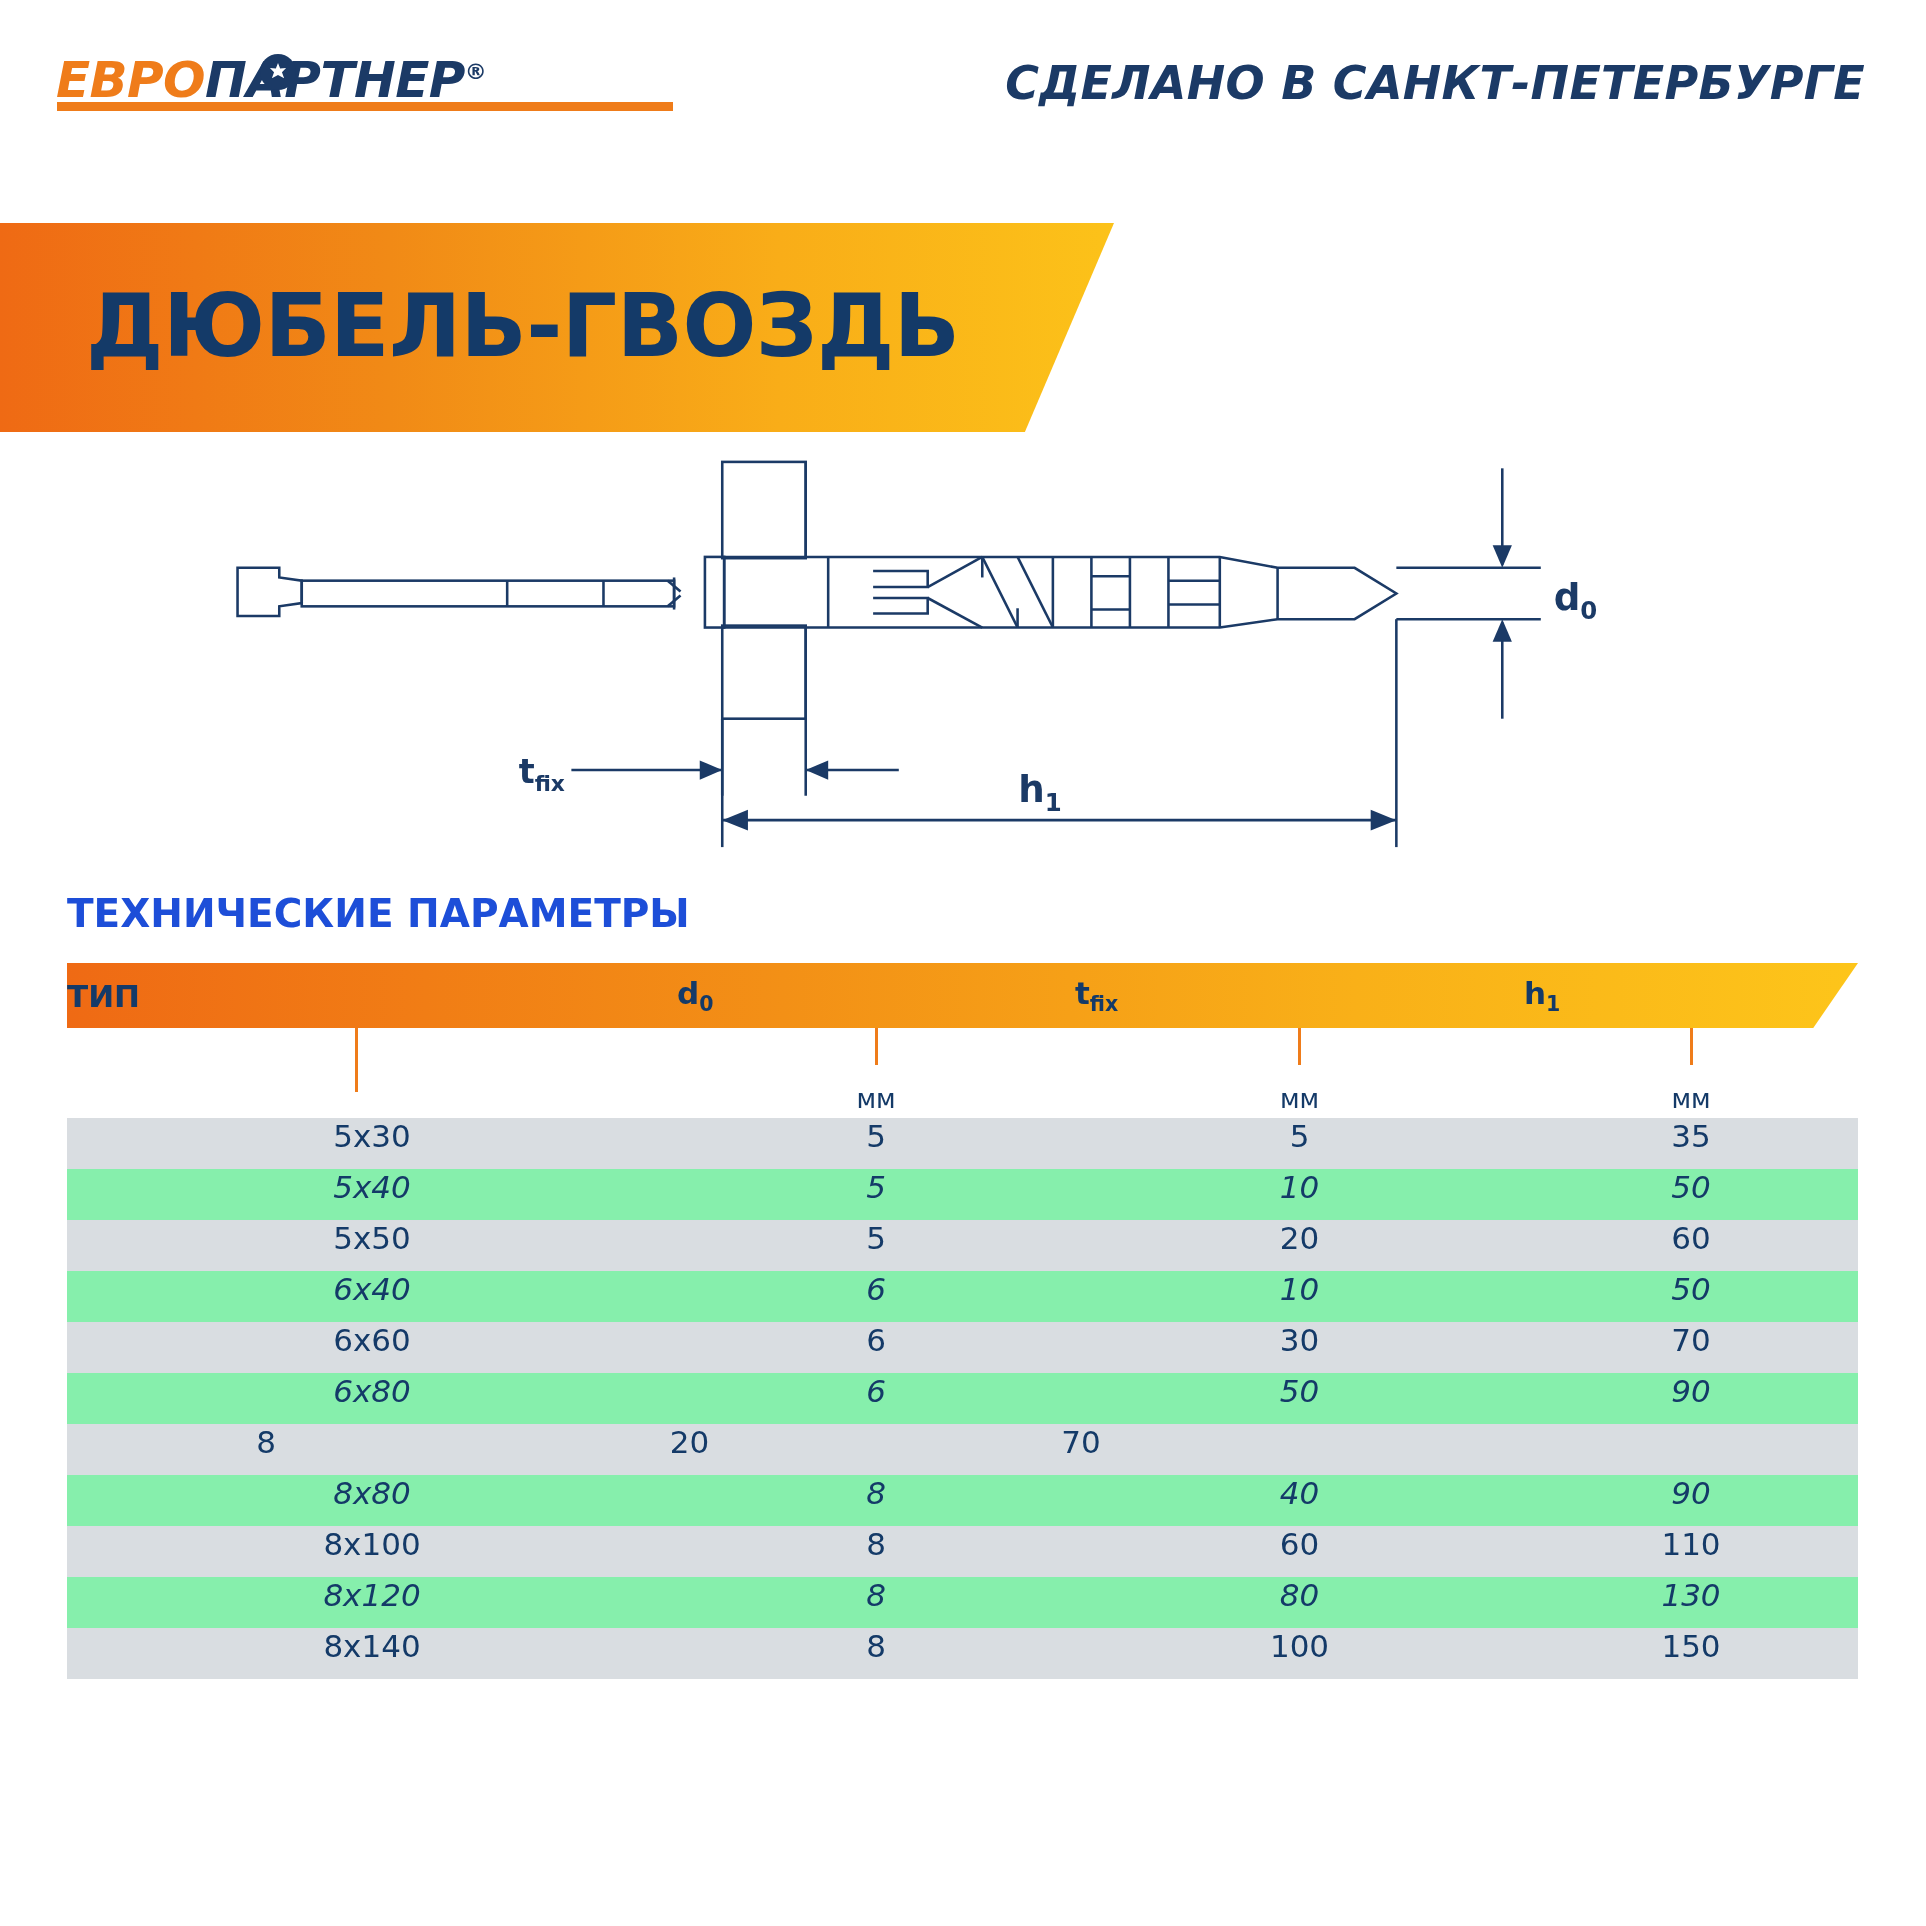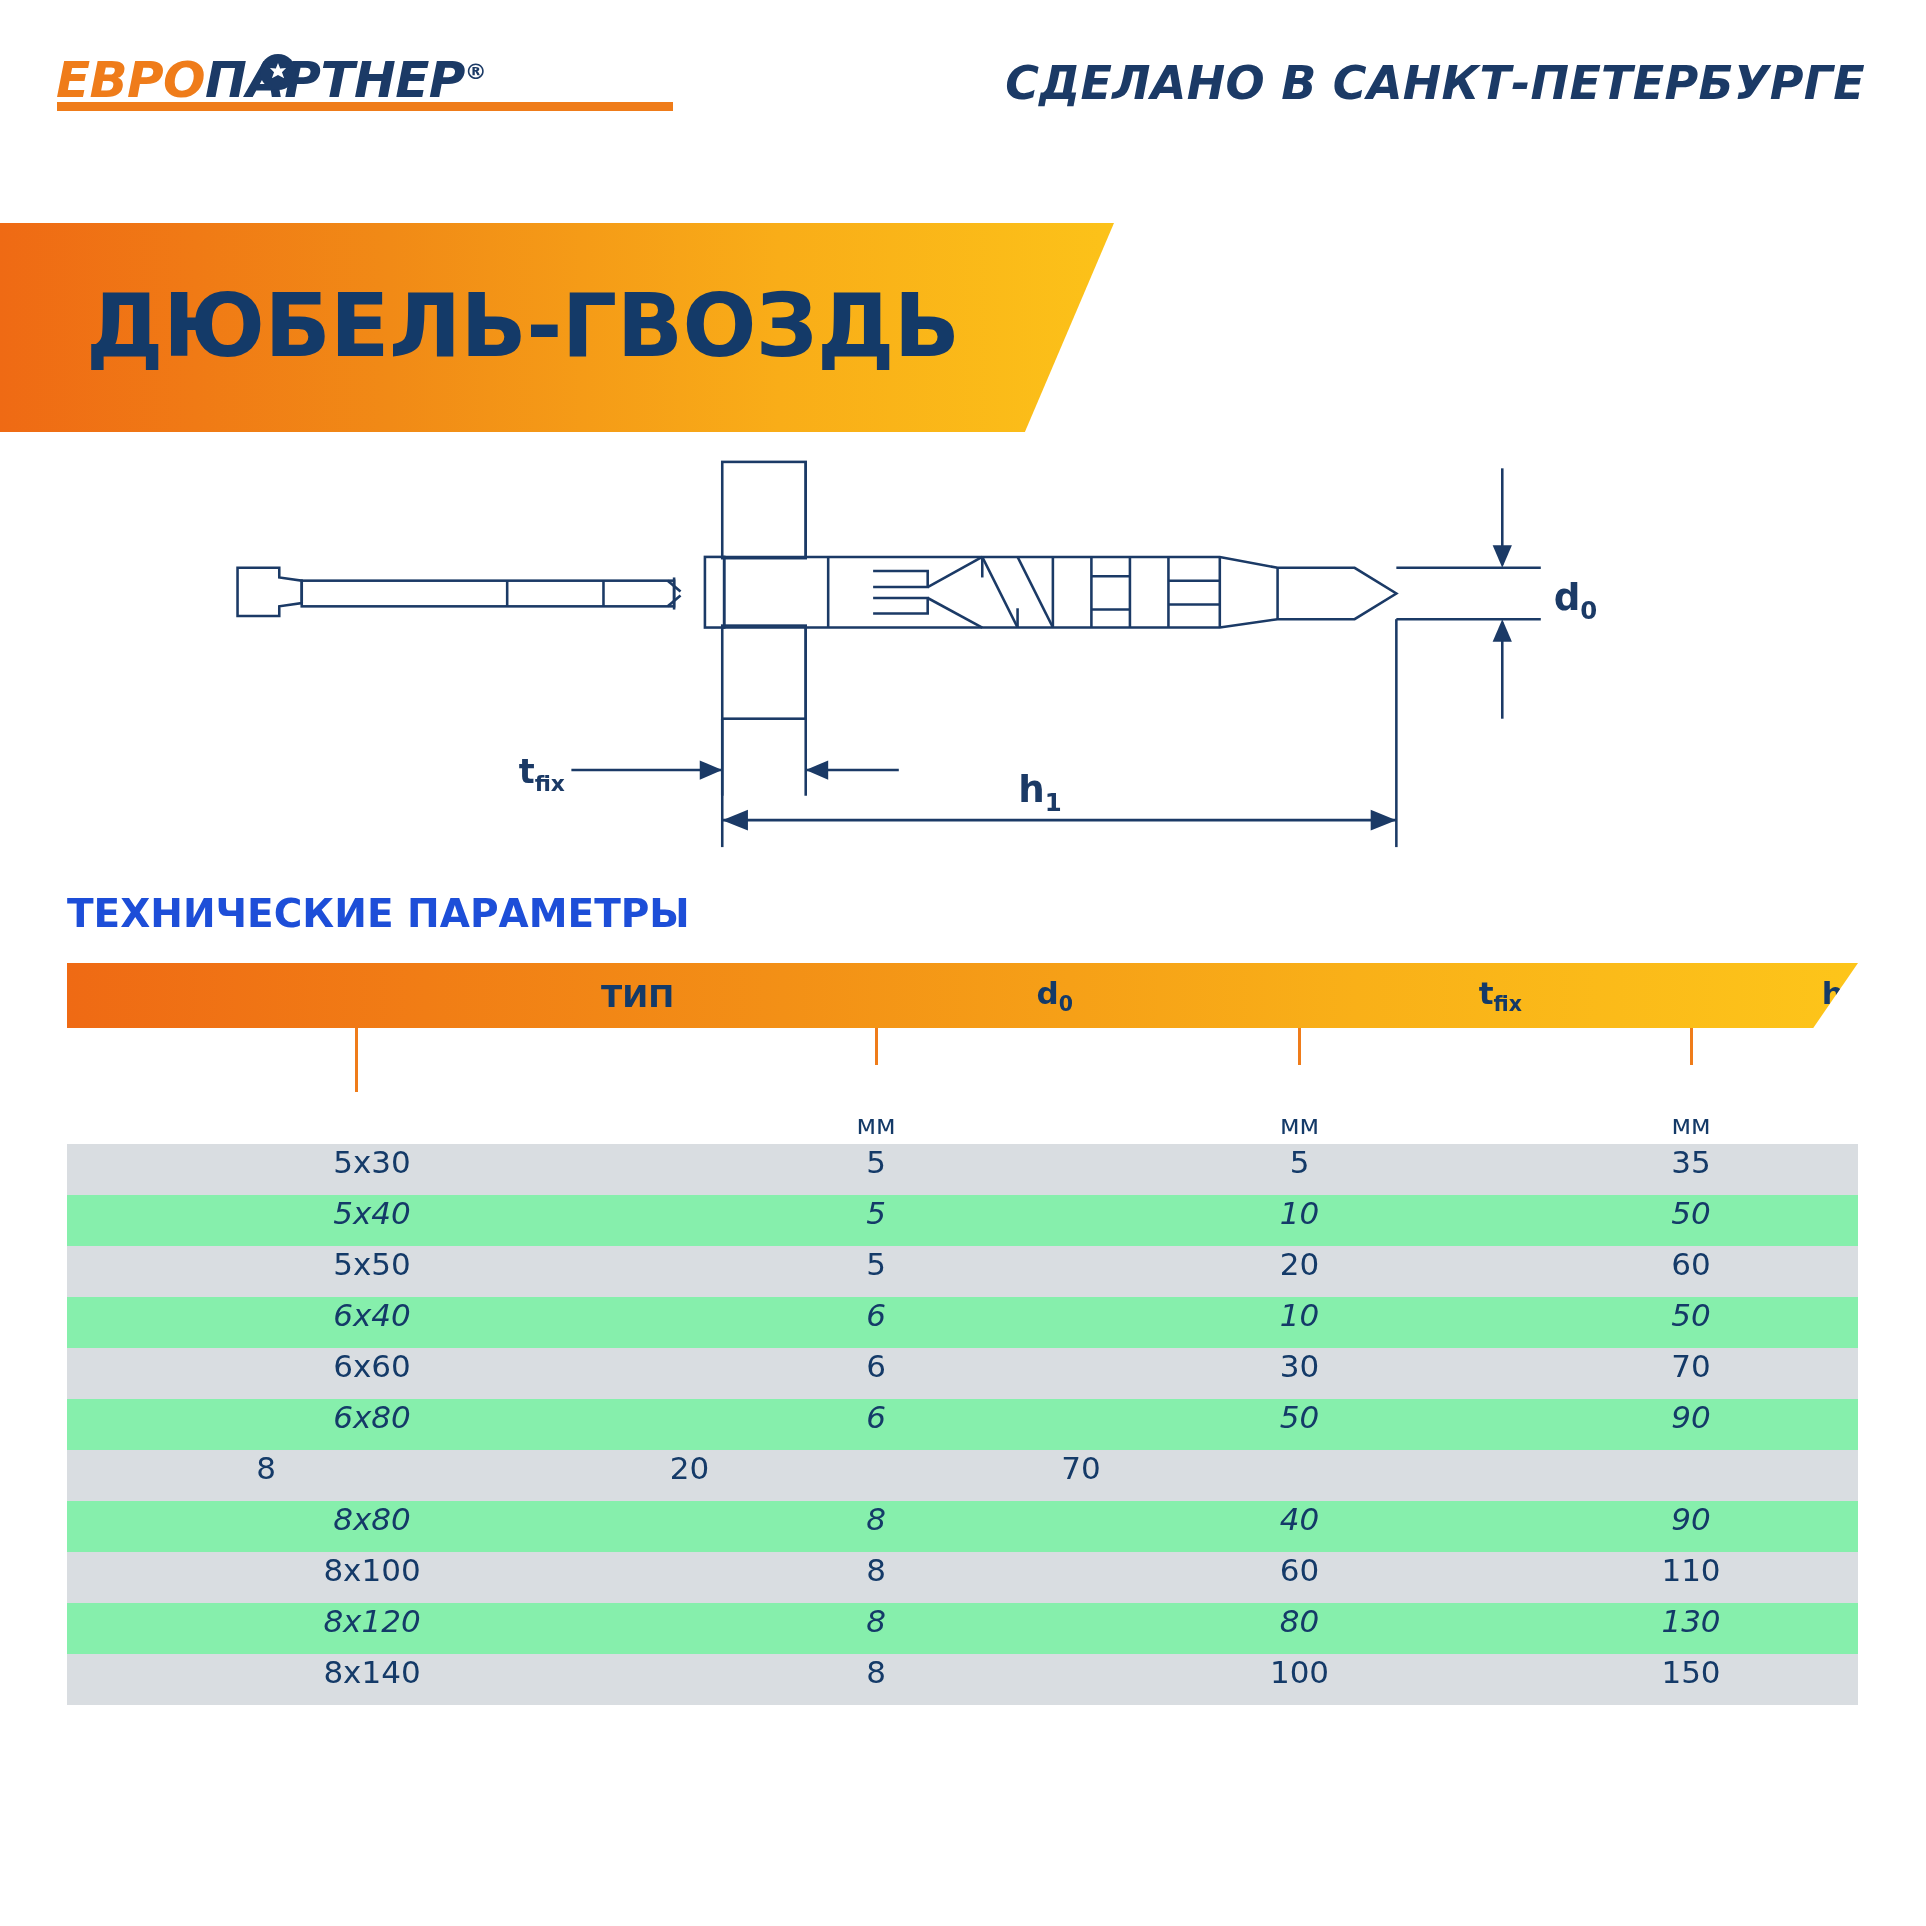--- a/index.html
+++ b/index.html
@@ -150,39 +150,38 @@
     height: 65px;
     background: linear-gradient(90deg, #ef6a14 0%, #f39016 40%, #f9b018 72%, #fdc51a 100%);
     clip-path: polygon(0 0, 100% 0, 97.5% 100%, 0 100%);
   }
   .thead-row {
     display: flex;
     height: 65px;
     align-items: center;
   }
   .th {
-    text-align: right;
+    text-align: left;
     font-family: "DejaVu Sans", sans-serif;
     font-size: 31px;
     font-weight: bold;
     color: #143a68;
-    padding-left: 8px;
   }
   .col1 { width: 610px; }
   .col2 { width: 398px; }
   .col3 { width: 449px; }
   .col4 { width: 334px; }
   .sub {
     font-size: 20.5px;
     vertical-align: sub;
   }
   .units-row {
     position: relative;
     display: flex;
-    height: 116px;
+    height: 90px;
     align-items: flex-end;
   }
   .unit-cell {
     text-align: center;
     font-family: "DejaVu Sans", sans-serif;
     font-size: 26px;
     font-weight: normal;
     color: #143a68;
     padding-bottom: 3.9px;
   }

